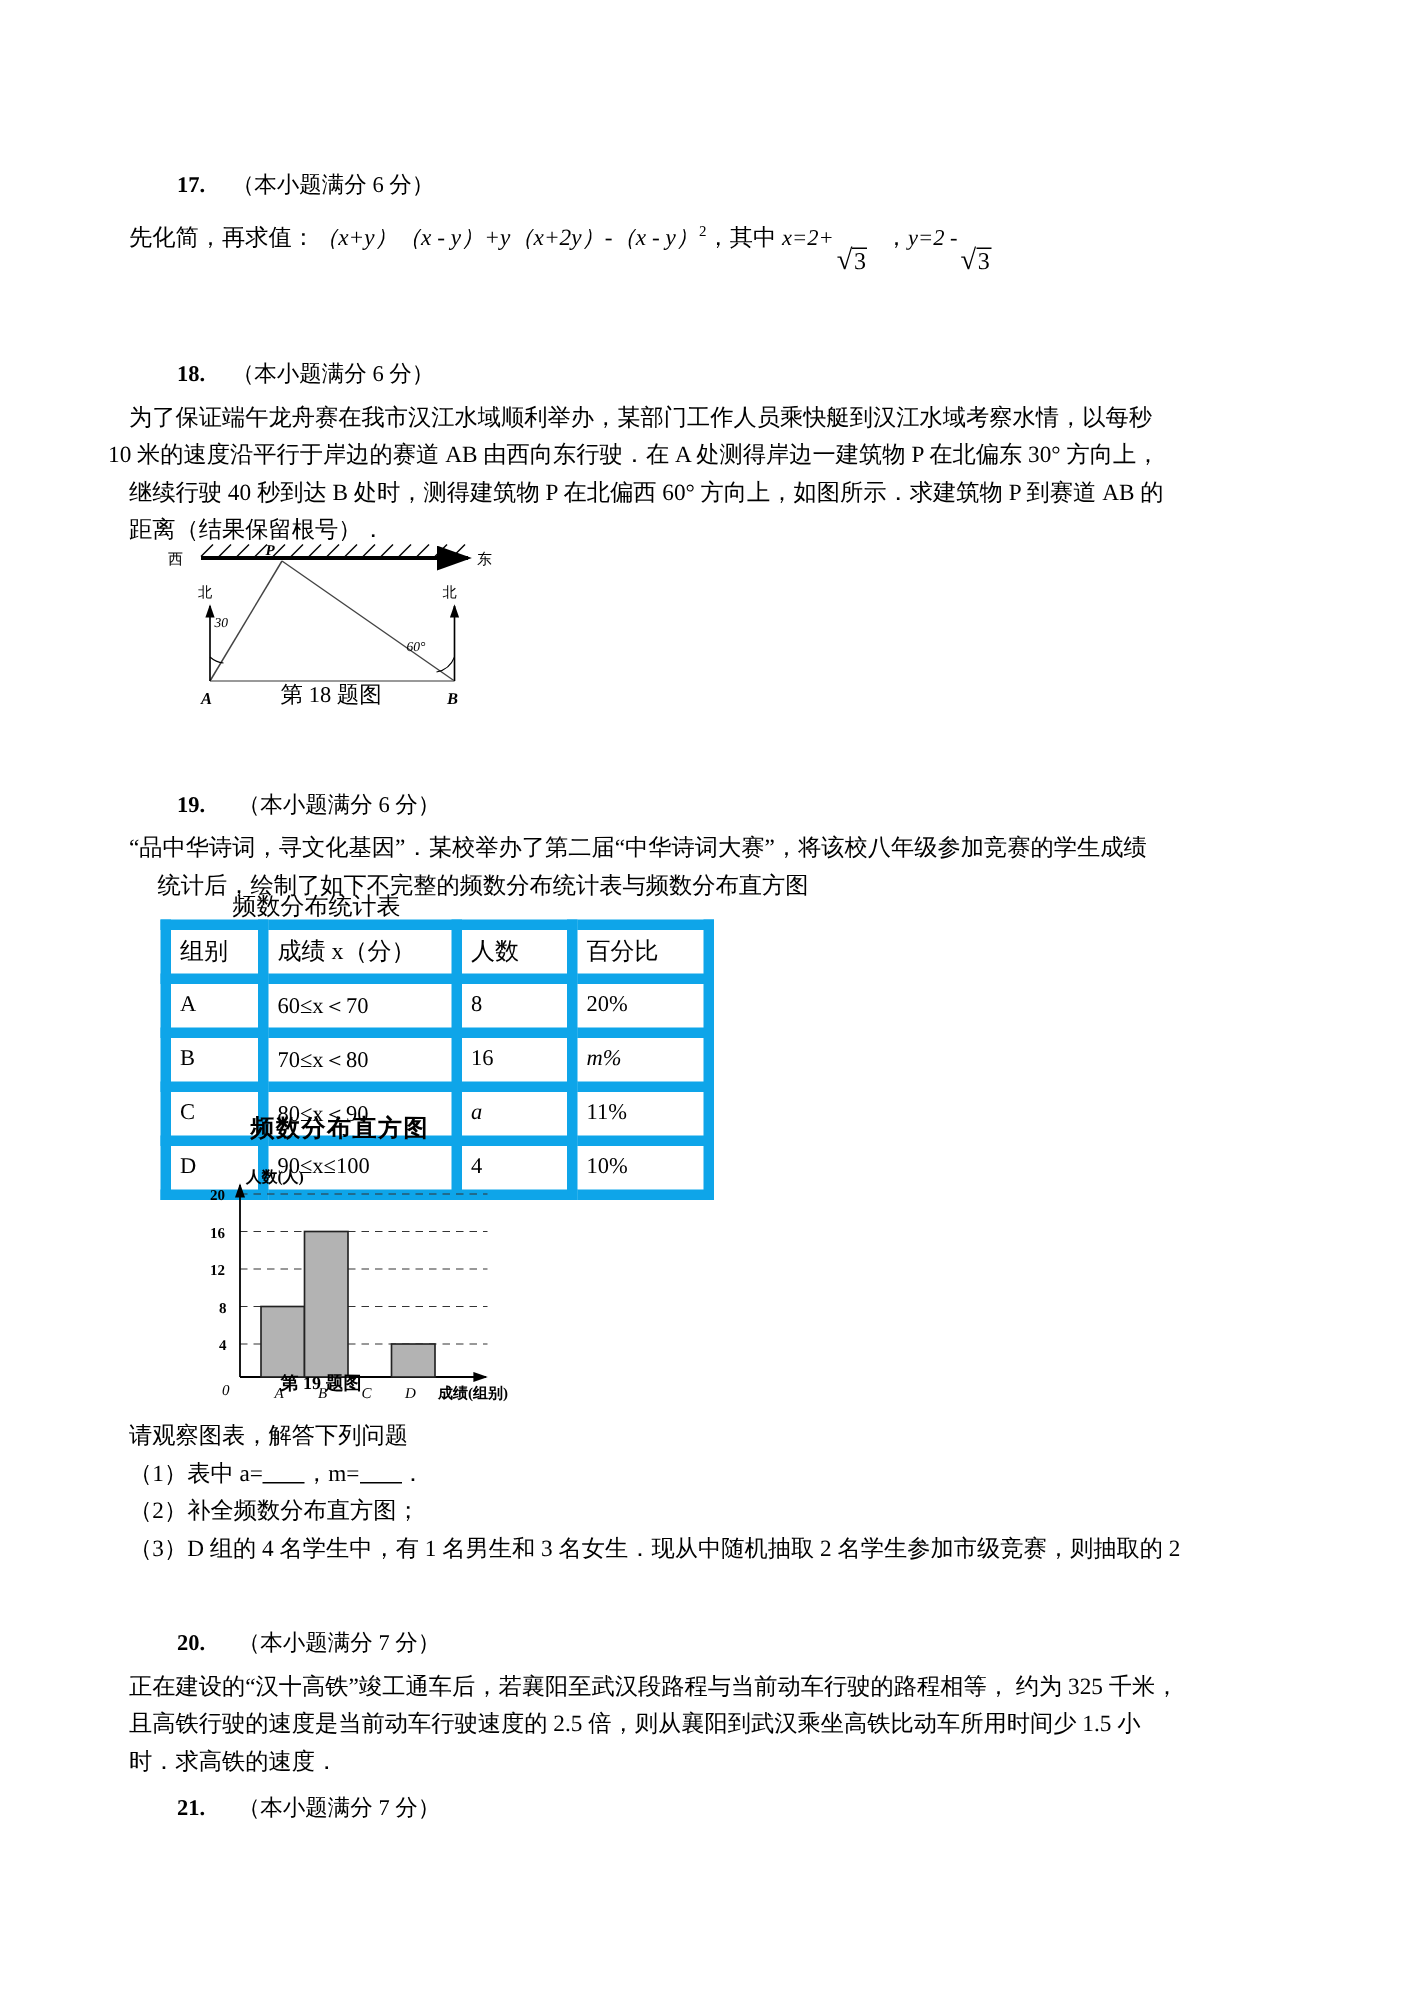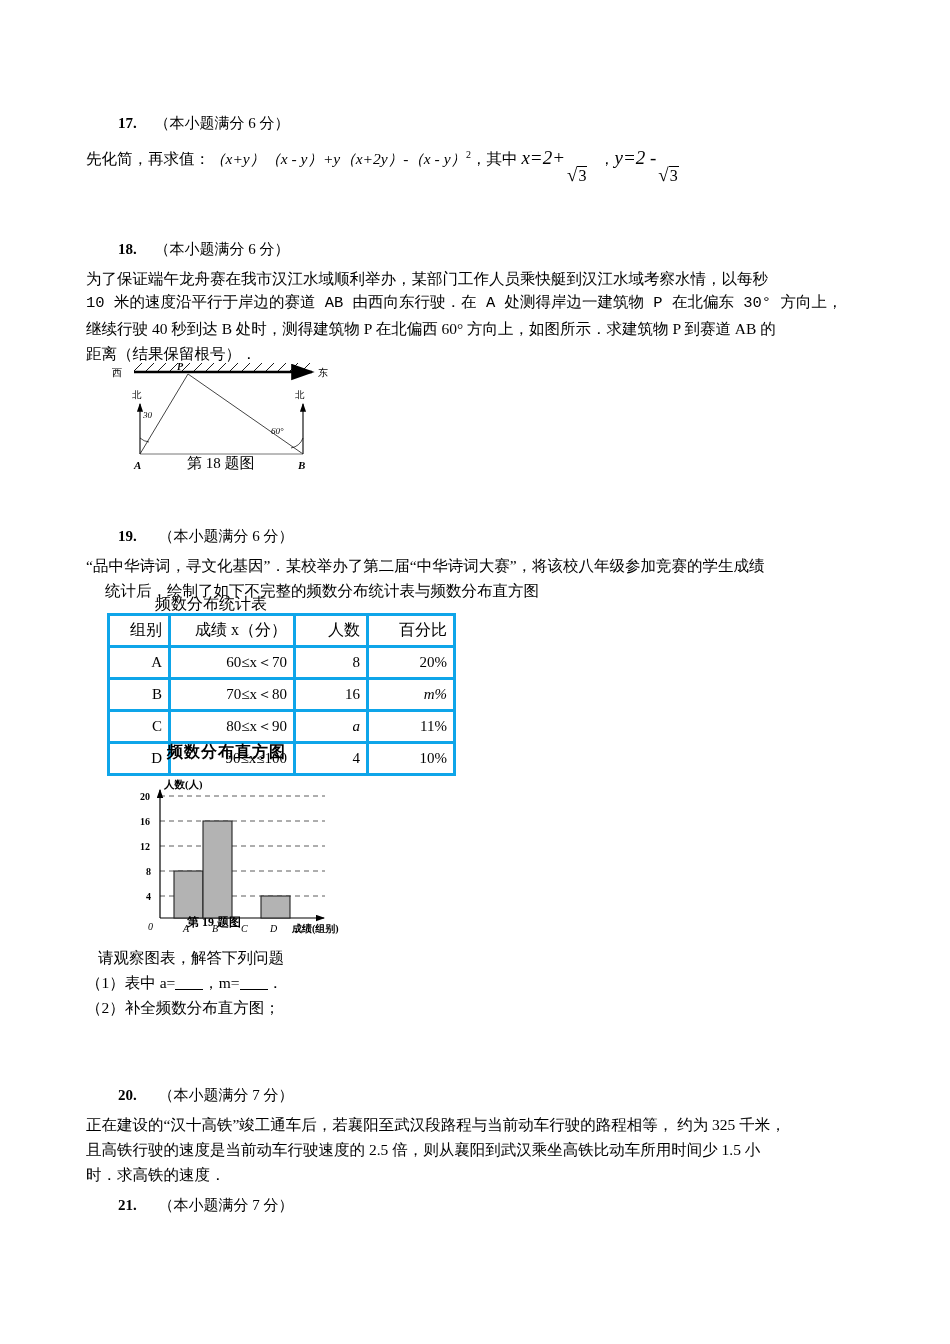--- a/index.html
+++ b/index.html
@@ -33,21 +33,21 @@
   .qhead {
     font-size: 15px;
     letter-spacing: 0px;
   }
   .body-line {
     font-size: 15.5px;
     line-height: 25px;
     white-space: nowrap;
   }
   .it { font-style: italic; }
-  .sml { font-size: 19px; }
+  .sml { font-size: 15px; }
 
   
   #p17-head { left: 118px; top: 114px; }
   #p17-line { left: 86px; top: 142px; }
   .sqrt-wrap {
     display: inline-block;
     position: relative;
     width: 34px;
     height: 1em;
     vertical-align: baseline;
@@ -57,45 +57,45 @@
     left: 2px;
     top: 13px;
     font-size: 16px;
     white-space: nowrap;
   }
   .sqrt-sym .rad { font-size: 19px; }
 
   
   #p18-head { left: 118px; top: 240px; }
   #p18-l1 { left: 86px; top: 266px; }
-  #p18-l2 { left: 86px; top: 291px; font-family: Liberation Mono, monospace; }
+  #p18-l2 { left: 72px; top: 291px; }
   #p18-l3 { left: 86px; top: 316px; }
   #p18-l4 { left: 86px; top: 341px; }
 
   #fig18 { left: 112px; top: 362px; width: 230px; height: 115px; }
 
   
   #p19-head { left: 118px; top: 527px; }
   #p19-l1 { left: 86px; top: 553px; }
   #p19-l2 { left: 105px; top: 578px; }
 
   #tbl-title { left: 155px; top: 594px; font-size: 16px; }
   table.freq {
     position: absolute;
     left: 107px;
     top: 613px;
     border-collapse: collapse;
     font-size: 15px;
     font-family: "Liberation Serif", serif;
   }
   table.freq td, table.freq th {
-    border: 3px solid #0ea5e9;
+    border: 7px solid #0ea5e9;
     padding: 2px 6px;
     height: 25px;
-    text-align: right;
+    text-align: left;
     font-weight: normal;
     vertical-align: middle;
     white-space: nowrap;
   }
   table.freq th { font-size: 16px; }
   .c-group { width: 46px; }
   .c-score { width: 110px; }
   .c-count { width: 58px; }
   .c-pct   { width: 72px; }
 
@@ -114,21 +114,21 @@
     left: 75px; top: 172px;
     font-size: 12px;
     font-weight: bold;
   }
   .fig-caption {
     position: absolute;
     font-size: 15px;
   }
 
   
-  #q19a { left: 86px; top: 945px; margin-left: 12px; }
+  #q19a { left: 86px; top: 945px; }
   #q19b { left: 86px; top: 970px; }
   #q19c { left: 86px; top: 995px; }
   #q19d { left: 86px; top: 1020px; }
   #q19e { left: 86px; top: 1045px; }
   .blank {
     display: inline-block;
     border-bottom: 1px solid #000;
     width: 28px;
     height: 1em;
     vertical-align: -2px;
@@ -315,20 +315,21 @@
       <text x="180" y="172" font-size="10" font-weight="bold">成绩(组别)</text>
     </svg>
     <div id="hist-caption">第 19 题图</div>
   </div>
 
   <div class="block body-line" id="q19a">请观察图表，解答下列问题</div>
   <div class="block body-line" id="q19b">
     <span>（1）表中 a=</span><span class="blank"></span><span>，m=</span><span class="blank"></span><span>．</span>
   </div>
   <div class="block body-line" id="q19c">（2）补全频数分布直方图；</div>
+  <div class="block body-line" id="q19d">（3）D 组的 4 名学生中，有 1 名男生和 3 名女生．现从中随机抽取 2 名学生参加市级竞赛，则抽取的 2</div>
 
   <div class="block qhead" id="p20-head">
     <span class="qnum">20.</span>
     <span style="margin-left:18px;">（本小题满分 7 分）</span>
   </div>
   <div class="block body-line" id="p20-l1">正在建设的“汉十高铁”竣工通车后，若襄阳至武汉段路程与当前动车行驶的路程相等， 约为 325 千米，</div>
   <div class="block body-line" id="p20-l2">且高铁行驶的速度是当前动车行驶速度的 2.5 倍，则从襄阳到武汉乘坐高铁比动车所用时间少 1.5 小</div>
   <div class="block body-line" id="p20-l3">时．求高铁的速度．</div>
 
   <div class="block qhead" id="p21-head">

